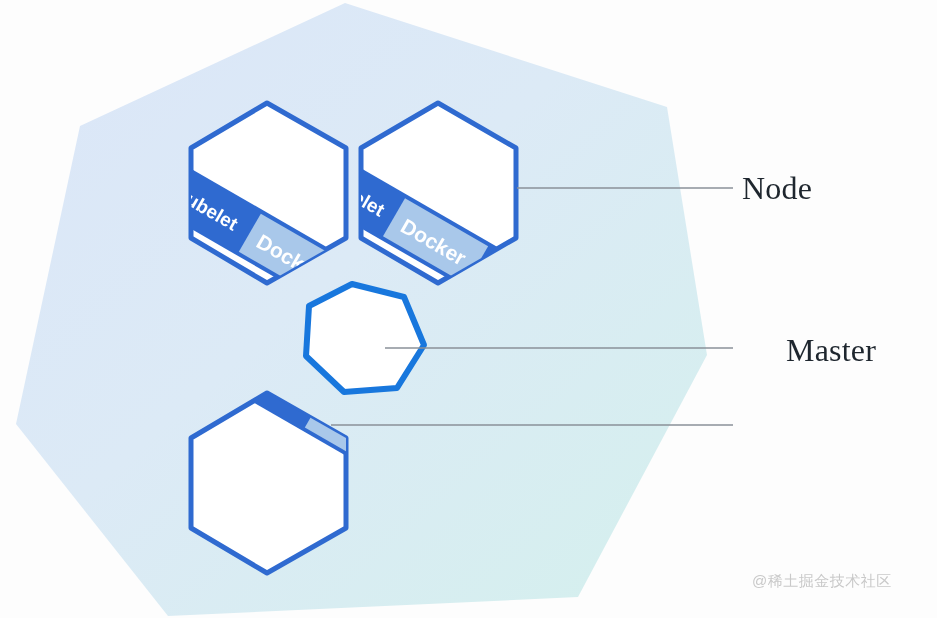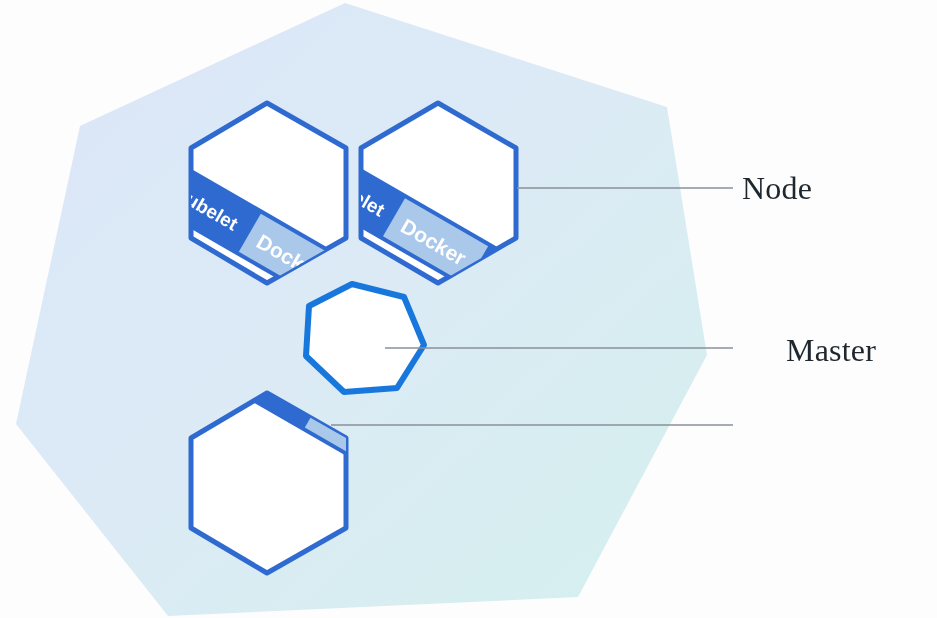--- a/index.html
+++ b/index.html
@@ -119,14 +119,15 @@
     <line x1="517" y1="188" x2="733" y2="188" stroke="#8a9199" stroke-width="1.4"></line>
     <line x1="385" y1="348" x2="733" y2="348" stroke="#8a9199" stroke-width="1.4"></line>
     <line x1="331" y1="425" x2="733" y2="425" stroke="#8a9199" stroke-width="1.4"></line>
   </svg>
 
   <div class="label" id="label-node">Node</div>
 
   <div class="label" id="label-master">Master</div>
 
 
+  <div class="watermark">@稀土掘金技术社区</div>
 
 </div>
 
 </body></html>

